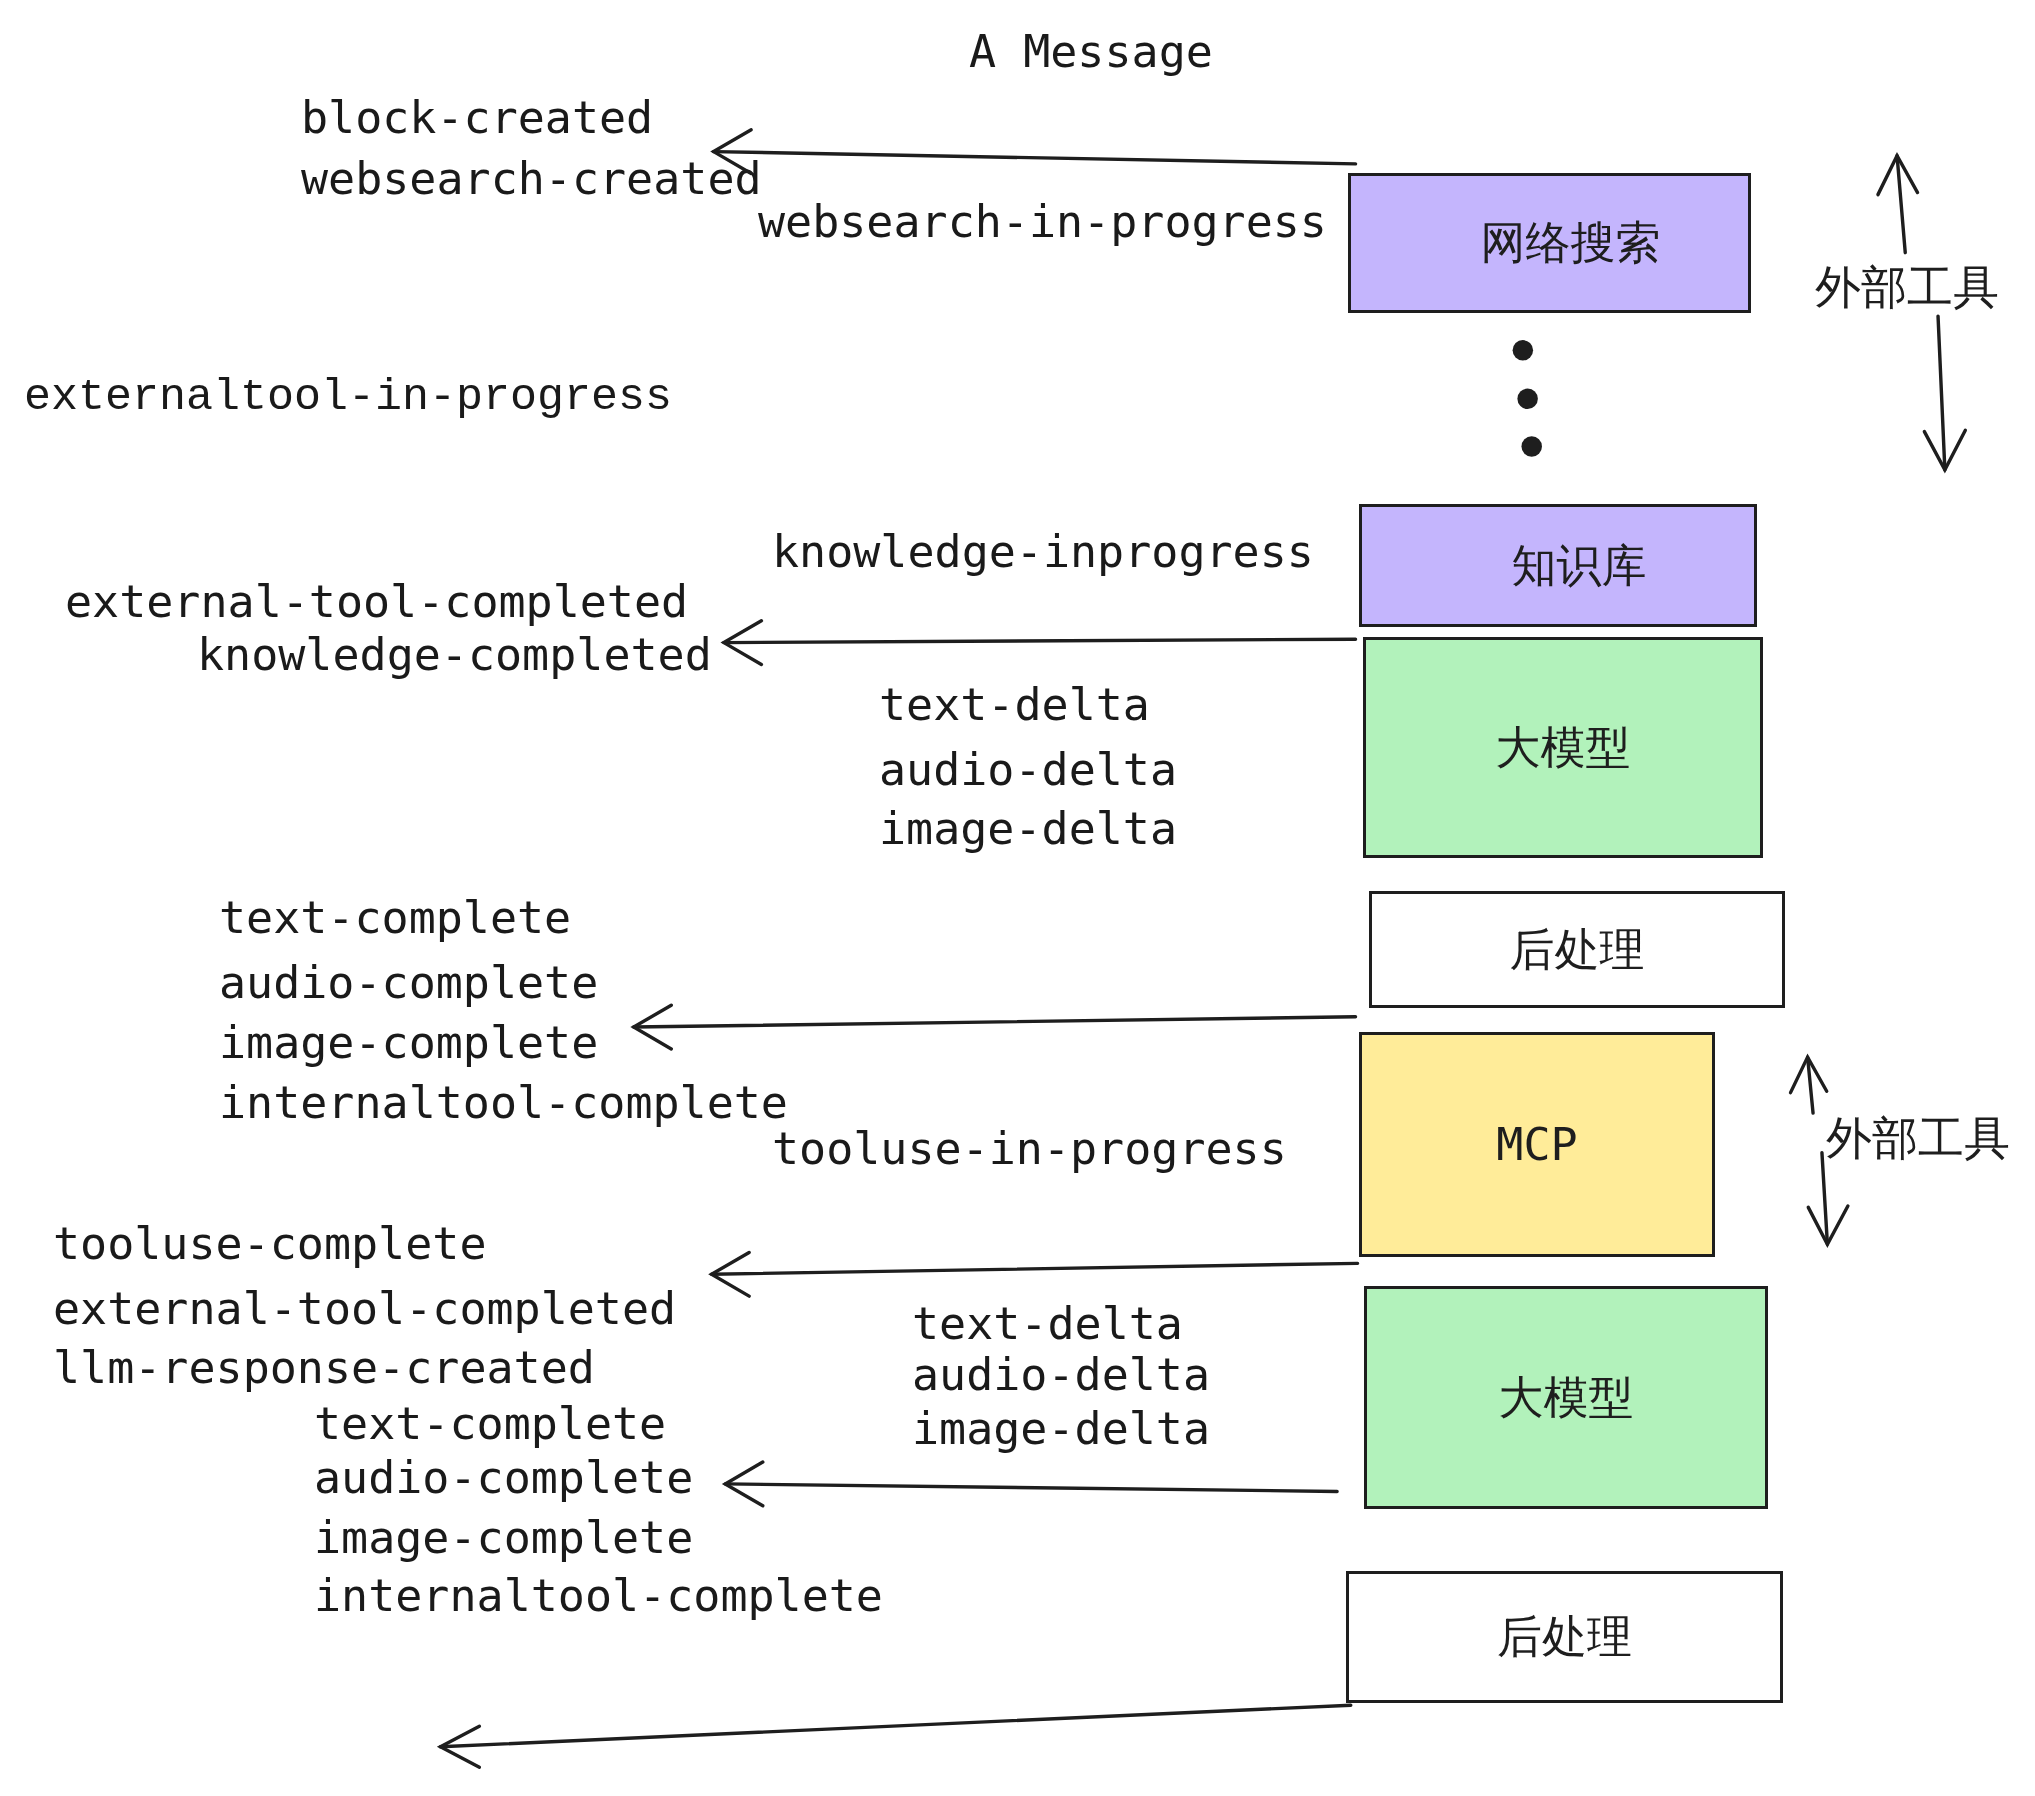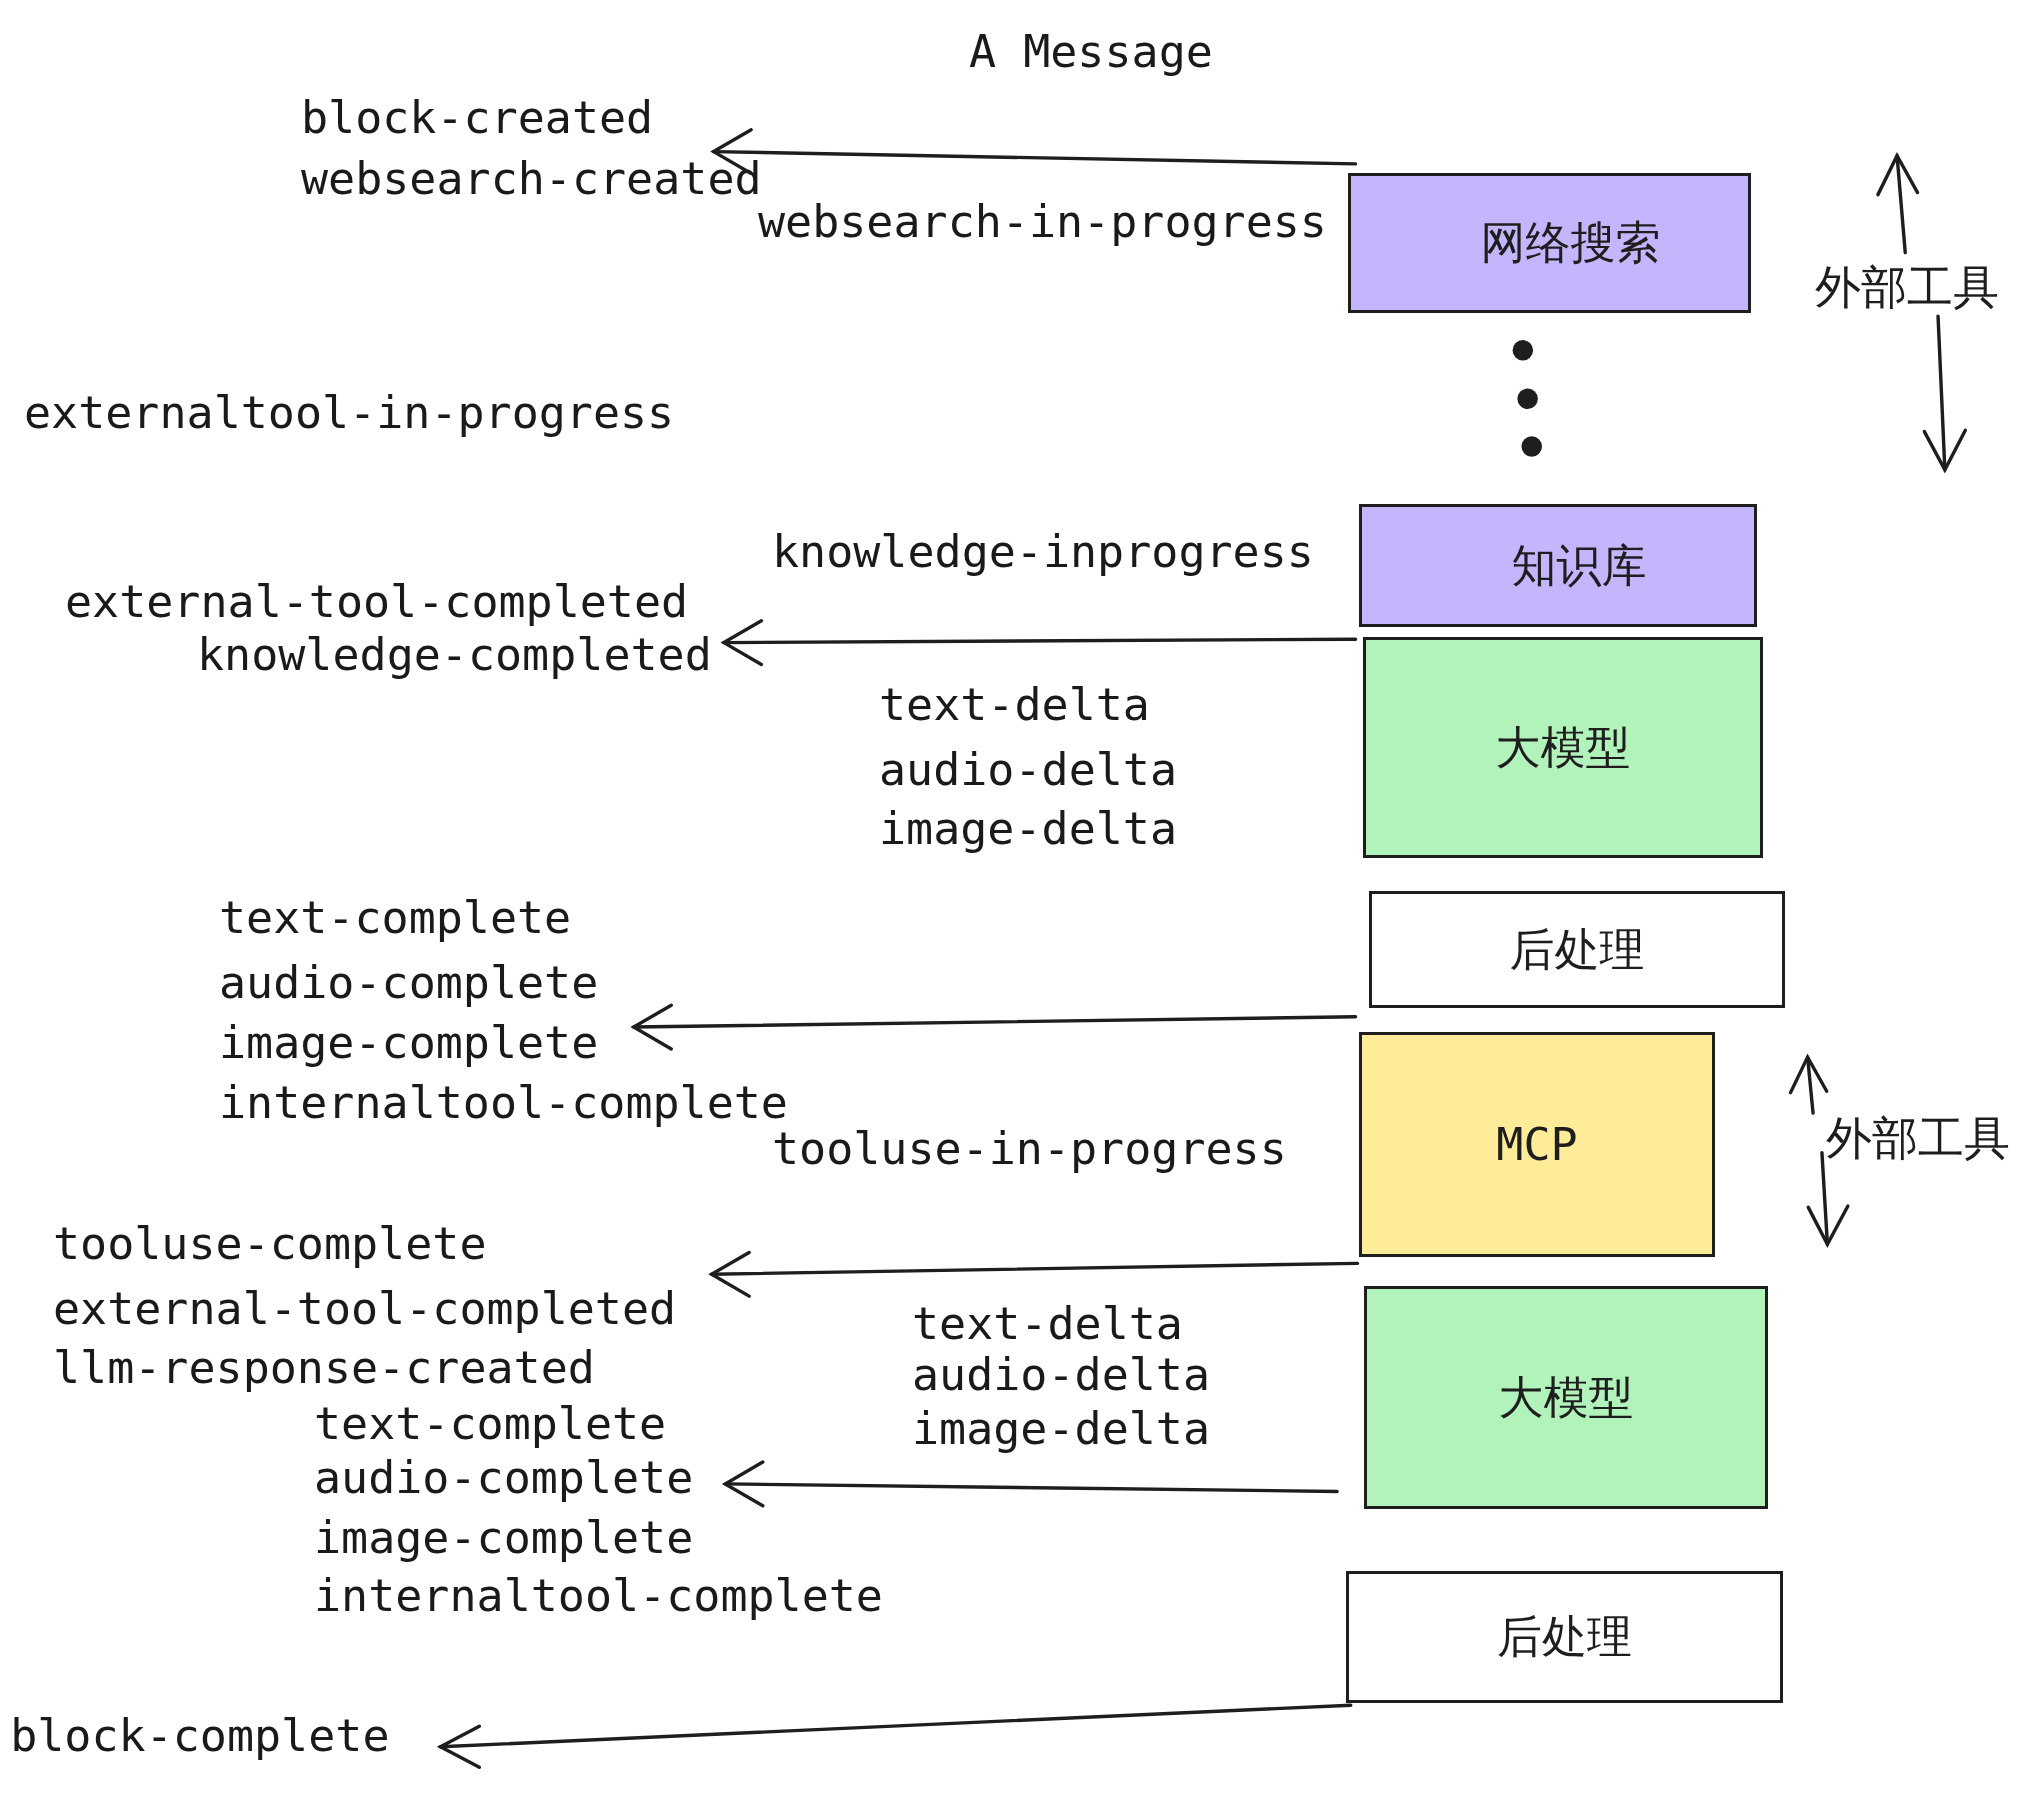--- a/index.html
+++ b/index.html
@@ -51,21 +51,21 @@
 </head>
 <body>
 
 <div id="canvas">
 
   <div class="title" style="left:969px;top:29px;">A Message</div>
 
   <div class="ev" style="left:301px;top:95px;">block-created</div>
   <div class="ev" style="left:301px;top:156px;">websearch-created</div>
   <div class="ev" style="left:758px;top:199px;">websearch-in-progress</div>
-  <div class="ev" style="left:24px;top:390px;">externaltool-in-progress</div>
+  <div class="ev" style="left:24px;top:375px;font-family:Liberation Mono, monospace;">externaltool-in-progress</div>
   <div class="ev" style="left:772px;top:529px;">knowledge-inprogress</div>
   <div class="ev" style="left:65px;top:579px;">external-tool-completed</div>
   <div class="ev" style="left:197px;top:632px;">knowledge-completed</div>
 
   <div class="ev" style="left:879px;top:682px;">text-delta</div>
   <div class="ev" style="left:879px;top:747px;">audio-delta</div>
   <div class="ev" style="left:879px;top:806px;">image-delta</div>
 
   <div class="ev" style="left:219px;top:895px;">text-complete</div>
   <div class="ev" style="left:219px;top:960px;">audio-complete</div>
@@ -80,21 +80,20 @@
 
   <div class="ev" style="left:912px;top:1301px;">text-delta</div>
   <div class="ev" style="left:912px;top:1352px;">audio-delta</div>
   <div class="ev" style="left:912px;top:1406px;">image-delta</div>
 
   <div class="ev" style="left:314px;top:1401px;">text-complete</div>
   <div class="ev" style="left:314px;top:1455px;">audio-complete</div>
   <div class="ev" style="left:314px;top:1515px;">image-complete</div>
   <div class="ev" style="left:314px;top:1573px;">internaltool-complete</div>
 
-  <div class="ev" style="left:10.2px;top:1713px;">block-complete</div>
 
   <div class="box pink" style="left:1348px;top:173px;width:403px;height:140px;">
     <span>网络搜索</span>
   </div>
 
   <div class="box pink" style="left:1359px;top:504px;width:398px;height:123px;">
     <span>知识库</span>
   </div>
 
   <div class="box green" style="left:1363px;top:637px;width:400px;height:221px;">

